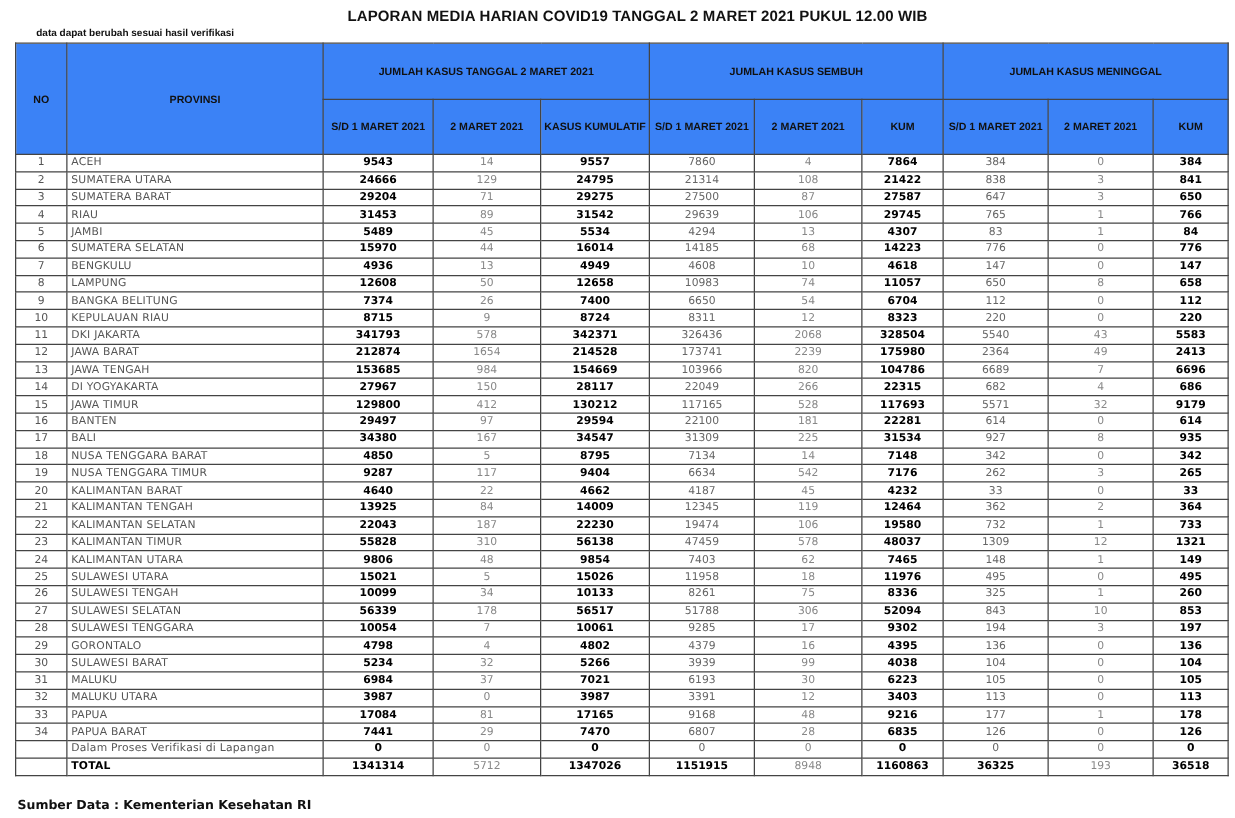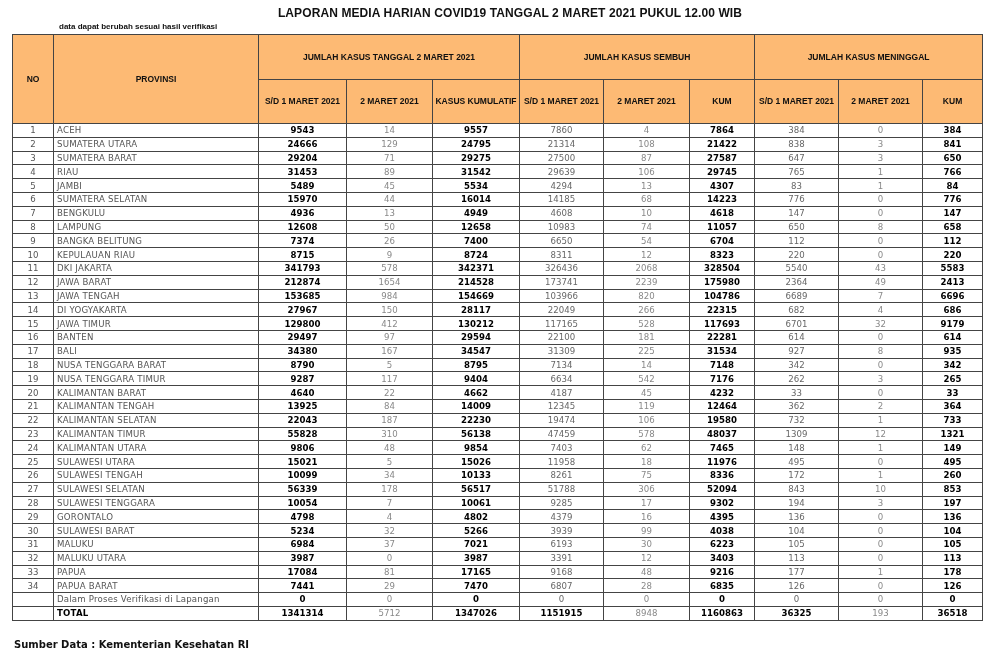--- a/index.html
+++ b/index.html
@@ -1,21 +1,21 @@
 <!DOCTYPE html>
 <html><head>
 <meta charset="utf-8">
 <style>
   html, body { margin:0; padding:0; background:#ffffff; }
   body { width:988px; height:654px; position:relative; overflow:hidden; font-family:"Liberation Sans", sans-serif; color:#111; }
   .title { position:absolute; left:16px; width:988px; top:6px; text-align:center; font-weight:bold; font-size:12px; letter-spacing:0.1px; }
-  .subnote { position:absolute; left:59px; top:22px; font-size:8px; font-weight:bold; }
+  .subnote { position:absolute; left:29px; top:22px; font-size:8px; font-weight:bold; }
   table { position:absolute; left:12px; top:34px; border-collapse:collapse; table-layout:fixed; width:970px; }
   th, td { border:1px solid #444; padding:0; }
-  thead th { background:#fdba74; font-weight:bold; font-size:8.5px; text-align:center; line-height:11px; }
+  thead th { background:#3b82f6; font-weight:bold; font-size:8.5px; text-align:center; line-height:11px; }
   thead tr.h1 th { height:44px; }
   thead tr.h2 th { height:43px; }
   tbody td { height:12.8px; font-size:9.5px; line-height:12px; text-align:center; font-family:"DejaVu Sans", sans-serif; font-size:8.6px; }
   td.no { color:#555; }
   td.prov { text-align:left; padding-left:3px; color:#555; letter-spacing:0.2px; white-space:nowrap; overflow:hidden;margin-top:10px; }
   td.b { font-weight:bold; color:#000; }
   td.g { color:#666; }
   td.lg { color:#888; }
   tr.total td.prov { color:#000; font-weight:bold; }
   .source { position:absolute; left:14px; top:639px; font-size:10px; font-weight:bold; font-family:"DejaVu Sans", sans-serif;text-align:center; }
@@ -245,21 +245,21 @@
       </tr>
       <tr>
         <td class="no">15</td>
         <td class="prov">JAWA TIMUR</td>
         <td class="b">129800</td>
         <td class="lg">412</td>
         <td class="b">130212</td>
         <td class="g">117165</td>
         <td class="lg">528</td>
         <td class="b">117693</td>
-        <td class="g">6701</td>
+        <td class="g">5571</td>
         <td class="lg">32</td>
         <td class="b">9179</td>
       </tr>
       <tr>
         <td class="no">16</td>
         <td class="prov">BANTEN</td>
         <td class="b">29497</td>
         <td class="lg">97</td>
         <td class="b">29594</td>
         <td class="g">22100</td>
@@ -278,21 +278,21 @@
         <td class="g">31309</td>
         <td class="lg">225</td>
         <td class="b">31534</td>
         <td class="g">927</td>
         <td class="lg">8</td>
         <td class="b">935</td>
       </tr>
       <tr>
         <td class="no">18</td>
         <td class="prov">NUSA TENGGARA BARAT</td>
-        <td class="b">8790</td>
+        <td class="b">4850</td>
         <td class="lg">5</td>
         <td class="b">8795</td>
         <td class="g">7134</td>
         <td class="lg">14</td>
         <td class="b">7148</td>
         <td class="g">342</td>
         <td class="lg">0</td>
         <td class="b">342</td>
       </tr>
       <tr>
@@ -388,21 +388,21 @@
       </tr>
       <tr>
         <td class="no">26</td>
         <td class="prov">SULAWESI TENGAH</td>
         <td class="b">10099</td>
         <td class="lg">34</td>
         <td class="b">10133</td>
         <td class="g">8261</td>
         <td class="lg">75</td>
         <td class="b">8336</td>
-        <td class="g">172</td>
+        <td class="g">325</td>
         <td class="lg">1</td>
         <td class="b">260</td>
       </tr>
       <tr>
         <td class="no">27</td>
         <td class="prov">SULAWESI SELATAN</td>
         <td class="b">56339</td>
         <td class="lg">178</td>
         <td class="b">56517</td>
         <td class="g">51788</td>

